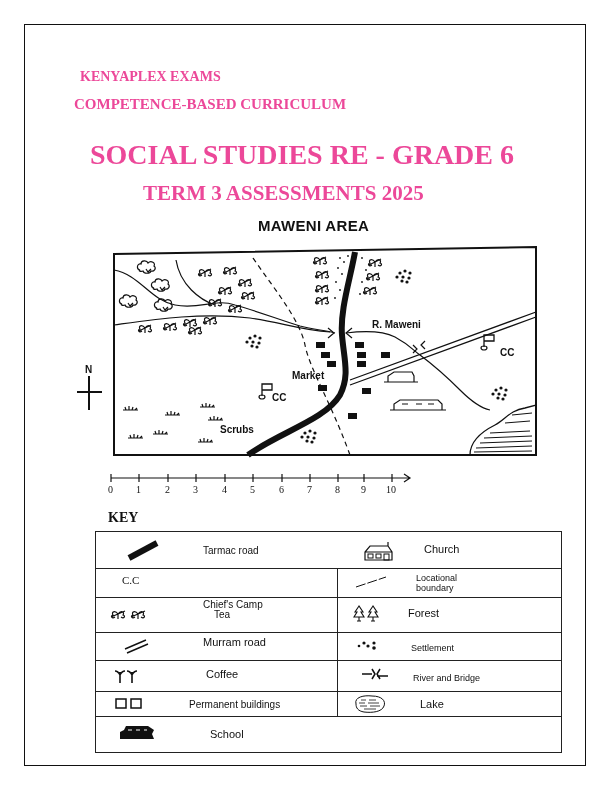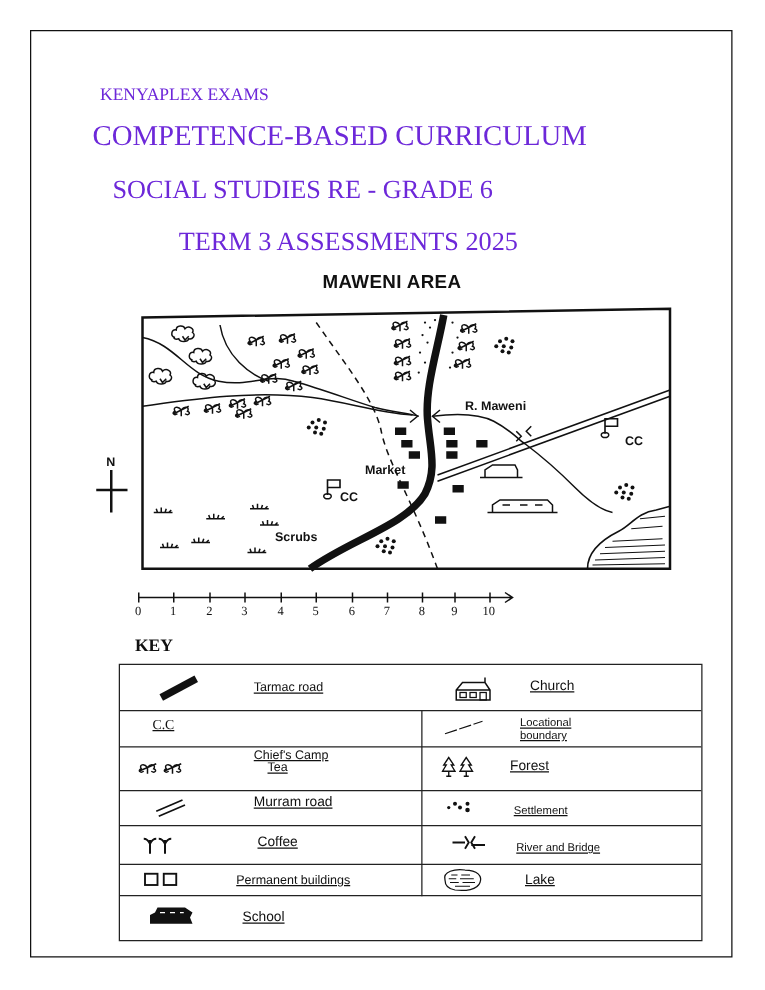--- a/index.html
+++ b/index.html
@@ -1,31 +1,31 @@
 <!DOCTYPE html>
 <html><head>
 <meta charset="utf-8">
 <style>
   html, body { margin:0; padding:0; background:#ffffff; }
   body { width:612px; height:792px; position:relative; overflow:hidden; }
   .page-frame { position:absolute; left:24px; top:24px; width:562px; height:742px; border:1.5px solid #111; box-sizing:border-box; }
-  .hdr { position:absolute; font-family:"Liberation Serif", serif; font-weight:normal; color:#6d28d9; white-space:nowrap; }
+  .hdr { position:absolute; font-family:"Liberation Serif", serif; font-weight:bold; color:#ec4899; white-space:nowrap; }
   .h0 { left:80px; top:69px; font-size:14px; }
-  .h1 { left:74px; top:96px; font-size:23px; }
-  .h2 { left:90px; top:139px; font-size:21px; }
+  .h1 { left:74px; top:96px; font-size:15px; }
+  .h2 { left:90px; top:139px; font-size:28px; }
   .h3 { left:143px; top:181px; font-size:21px; }
   .map-title { position:absolute; left:258px; top:217px; font-family:"Liberation Sans", sans-serif; font-weight:bold; font-size:15px; letter-spacing:0.3px; color:#111; }
   svg.map { position:absolute; left:0; top:0; }
   .maplabel { font-family:"Liberation Sans", sans-serif; font-weight:bold; fill:#111; }
   .scale-num { position:absolute; font-family:"Liberation Serif", serif; font-size:10px; color:#111; }
   .key-label { position:absolute; left:108px; top:510px; font-family:"Liberation Serif", serif; font-weight:bold; font-size:14px; color:#111; }
   .key-table { position:absolute; left:95px; top:531px; width:467px; height:222px; border:1.3px solid #222; box-sizing:border-box; }
   .row-line { position:absolute; left:0; right:0; height:0; border-top:1.2px solid #222; }
   .col-line { position:absolute; left:241px; top:36px; width:0; height:149px; border-left:1.2px solid #222; }
-  .cell-text { position:absolute; font-family:"Liberation Sans", sans-serif; font-size:10px; color:#111; white-space:nowrap;text-decoration:underline; }
+  .cell-text { position:absolute; font-family:"Liberation Sans", sans-serif; font-size:10px; color:#111; white-space:nowrap; }
   .cell-sym { position:absolute; }
 </style>
 </head>
 <body>
 
 <div class="page-frame"></div>
 
 <div class="hdr h0">KENYAPLEX EXAMS</div>
 <div class="hdr h1">COMPETENCE-BASED CURRICULUM</div>
 <div class="hdr h2">SOCIAL STUDIES RE - GRADE 6</div>
@@ -237,21 +237,21 @@
     <path d="M2,17 L36,17 L34,12 L36,8 L30,4 L8,4 L6,8 L2,10 Z" fill="#111"></path>
     <path d="M10,8 h4 M18,8 h4 M26,8 h3" stroke="#fff" stroke-width="1"></path>
   </svg>
 
   <div class="cell-text" style="left:107px;top:13px;">Tarmac road</div>
   <div class="cell-text" style="left:107px;top:43px;margin-top:24px;">Chief's Camp</div>
   <div class="cell-text" style="left:118px;top:77px;">Tea</div>
   <div class="cell-text" style="left:107px;top:104px;font-size:11px;">Murram road</div>
   <div class="cell-text" style="left:110px;top:136px;font-size:11px;">Coffee</div>
   <div class="cell-text" style="left:93px;top:167px;">Permanent buildings</div>
-  <div class="cell-text" style="left:98px;top:196px;font-size:11px;text-align:center;">School</div>
+  <div class="cell-text" style="left:114px;top:196px;font-size:11px;text-align:center;">School</div>
 
   <svg class="cell-sym" style="left:266px;top:8px;" width="36" height="24">
     <path d="M3,20 L3,12 L8,6 L26,6 L30,12 L30,20 Z M3,12 L30,12 M26,6 L26,2" fill="none" stroke="#111" stroke-width="1.2"></path>
     <rect x="6" y="14" width="5" height="4" fill="none" stroke="#111" stroke-width="1"></rect>
     <rect x="14" y="14" width="5" height="4" fill="none" stroke="#111" stroke-width="1"></rect>
     <rect x="22" y="14" width="5" height="6" fill="none" stroke="#111" stroke-width="1"></rect>
   </svg>
   <svg class="cell-sym" style="left:258px;top:42px;" width="34" height="16">
     <path d="M2,13 L32,3" stroke="#111" stroke-width="1" stroke-dasharray="10,2" fill="none"></path>
   </svg>

